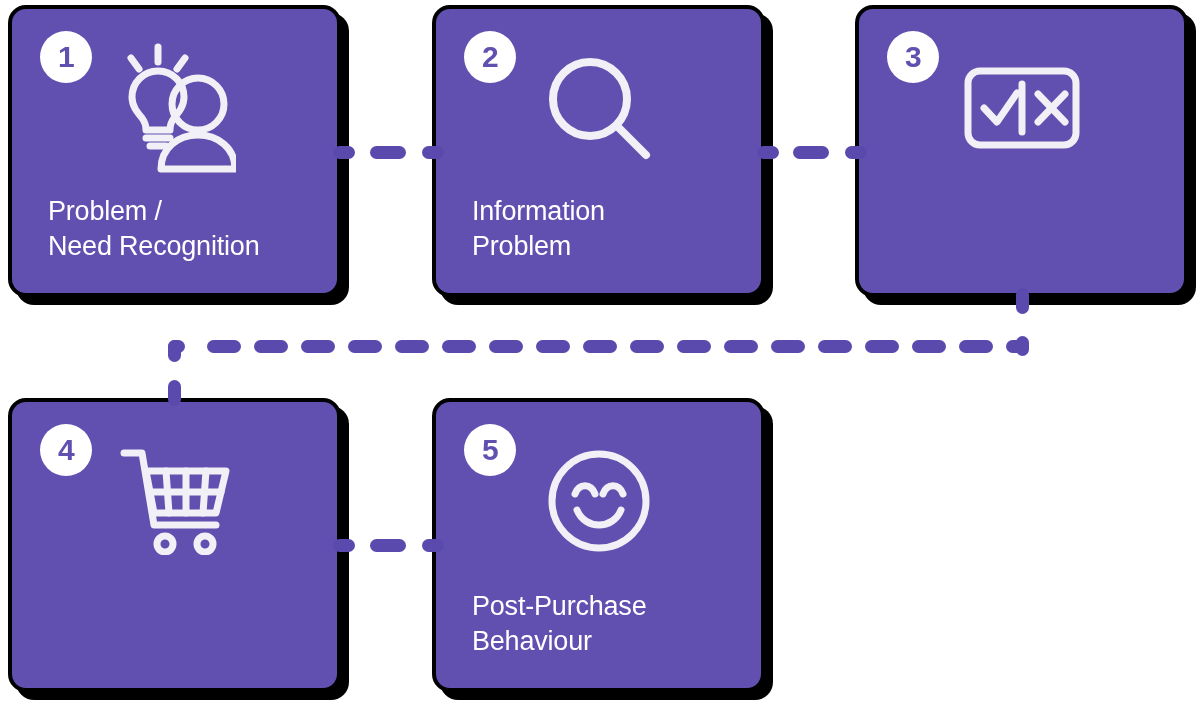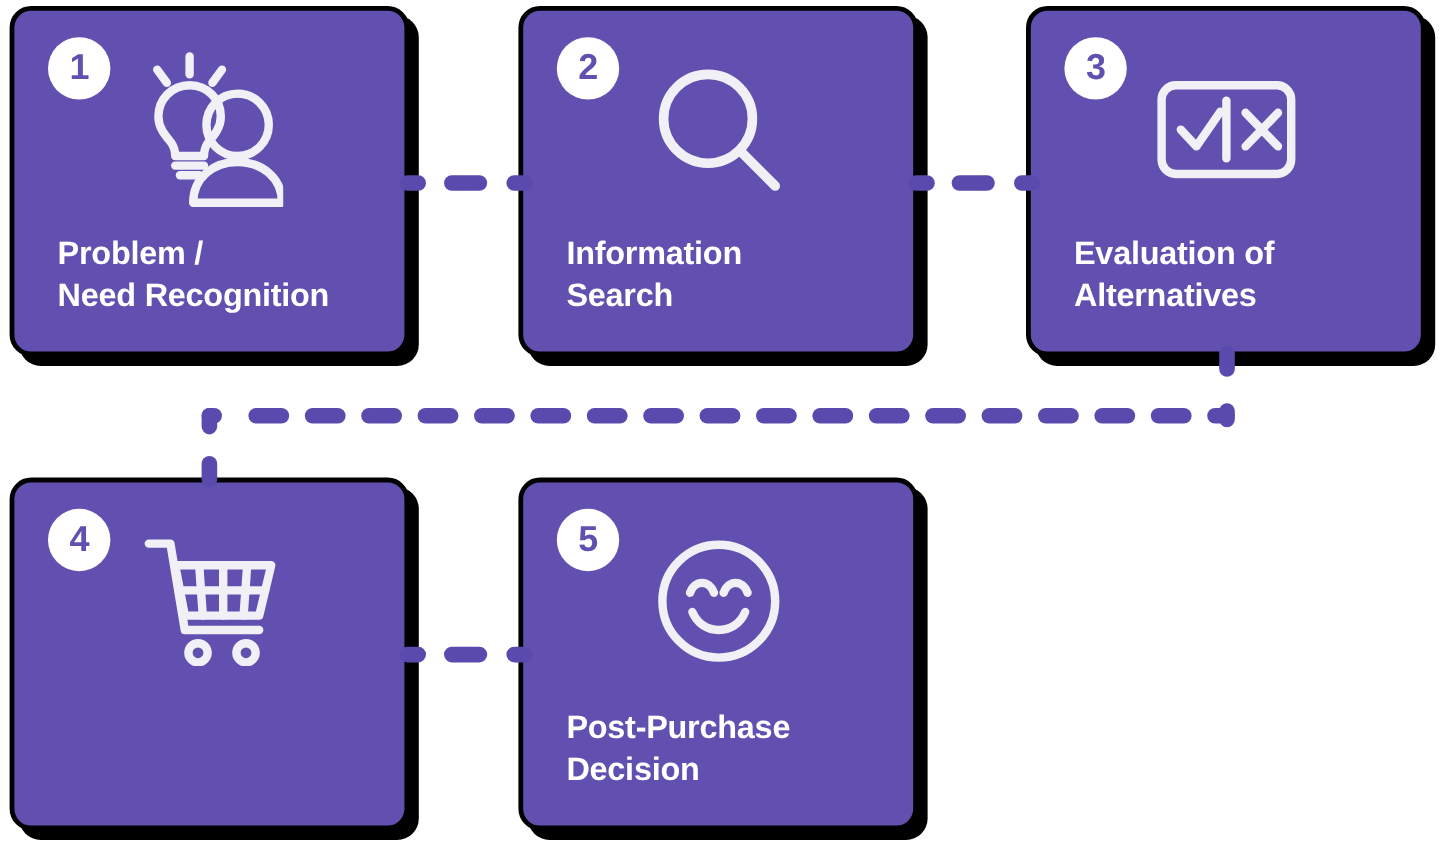--- a/index.html
+++ b/index.html
@@ -64,21 +64,21 @@
     display: block;
   }
 
   .card-title {
     position: absolute;
     left: 36px;
     right: 20px;
     bottom: 28px;
     color: #ffffff;
     font-size: 27px;
-    font-weight: 700;
+    font-weight: 400;
     line-height: 1.32;
     white-space: pre-line;
     letter-spacing: -0.2px;
   }
   .dash-h {
     position: absolute;
     height: 13px;
     border-radius: 7px;
     background: #5B4AAD;
     z-index: 1;
@@ -167,38 +167,36 @@
     <div class="card-number">2</div>
     <div class="card-icon">
       <svg width="110" height="110" viewBox="0 0 110 110" fill="none">
         <g stroke="#F2F0F7" stroke-width="8" stroke-linecap="round" fill="none">
           <circle cx="46" cy="46" r="37"></circle>
           <line x1="73" y1="73" x2="102" y2="102"></line>
         </g>
       </svg>
     </div>
     <div class="card-title">Information
-Search</div>
+Problem</div>
   </div>
 
   <div class="card" style="left:855px; top:5px; width:333px; height:292px;">
     <div class="card-number">3</div>
     <div class="card-icon">
       <svg width="116" height="82" viewBox="0 0 116 82" fill="none">
         <g stroke="#F2F0F7" stroke-width="7" stroke-linecap="round" stroke-linejoin="round" fill="none">
           <rect x="4" y="4" width="108" height="74" rx="12"></rect>
           <polyline points="20,41 33,55 53,26"></polyline>
           <line x1="58" y1="17" x2="58" y2="65"></line>
           <line x1="74" y1="27" x2="101" y2="55"></line>
           <line x1="101" y1="27" x2="74" y2="55"></line>
         </g>
       </svg>
     </div>
-    <div class="card-title">Evaluation of
-Alternatives</div>
   </div>
 
   <div class="card" style="left:8px; top:398px; width:333px; height:294px;">
     <div class="card-number">4</div>
     <div class="card-icon">
       <svg width="110" height="108" viewBox="0 0 110 108" fill="none">
         <g stroke="#F2F0F7" stroke-width="7" stroke-linecap="round" stroke-linejoin="round" fill="none">
 
           <path d="M4 6 L 22 6 L 34 78 L 96 78"></path>
 
@@ -223,16 +221,16 @@
       <svg width="102" height="102" viewBox="0 0 102 102" fill="none">
         <g stroke="#F2F0F7" stroke-width="7" stroke-linecap="round" stroke-linejoin="round" fill="none">
           <circle cx="51" cy="51" r="47"></circle>
           <path d="M27 44 C 31 33 43 33 47 44"></path>
           <path d="M55 44 C 59 33 71 33 75 44"></path>
           <path d="M29 60 C 37 80 65 80 73 60"></path>
         </g>
       </svg>
     </div>
     <div class="card-title">Post-Purchase
-Decision</div>
+Behaviour</div>
   </div>
 
 </div>
 
 </body></html>

